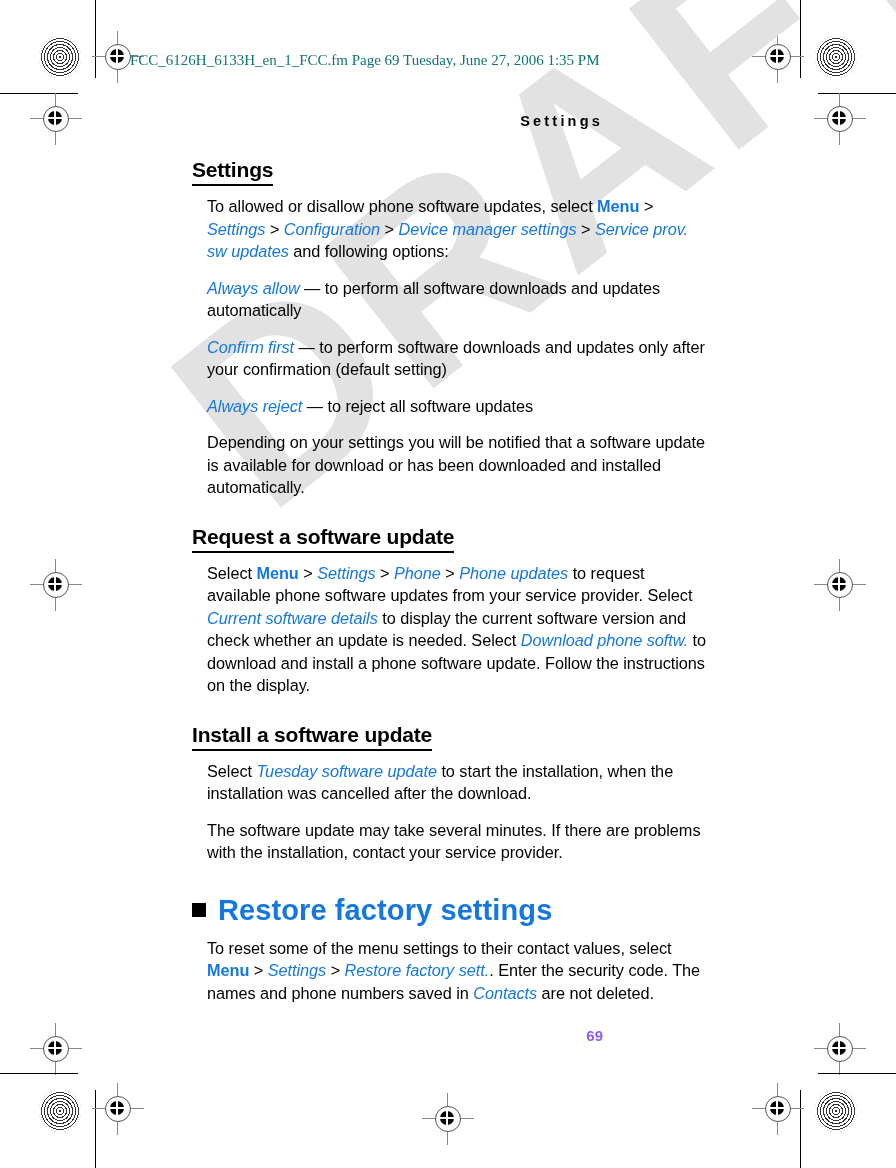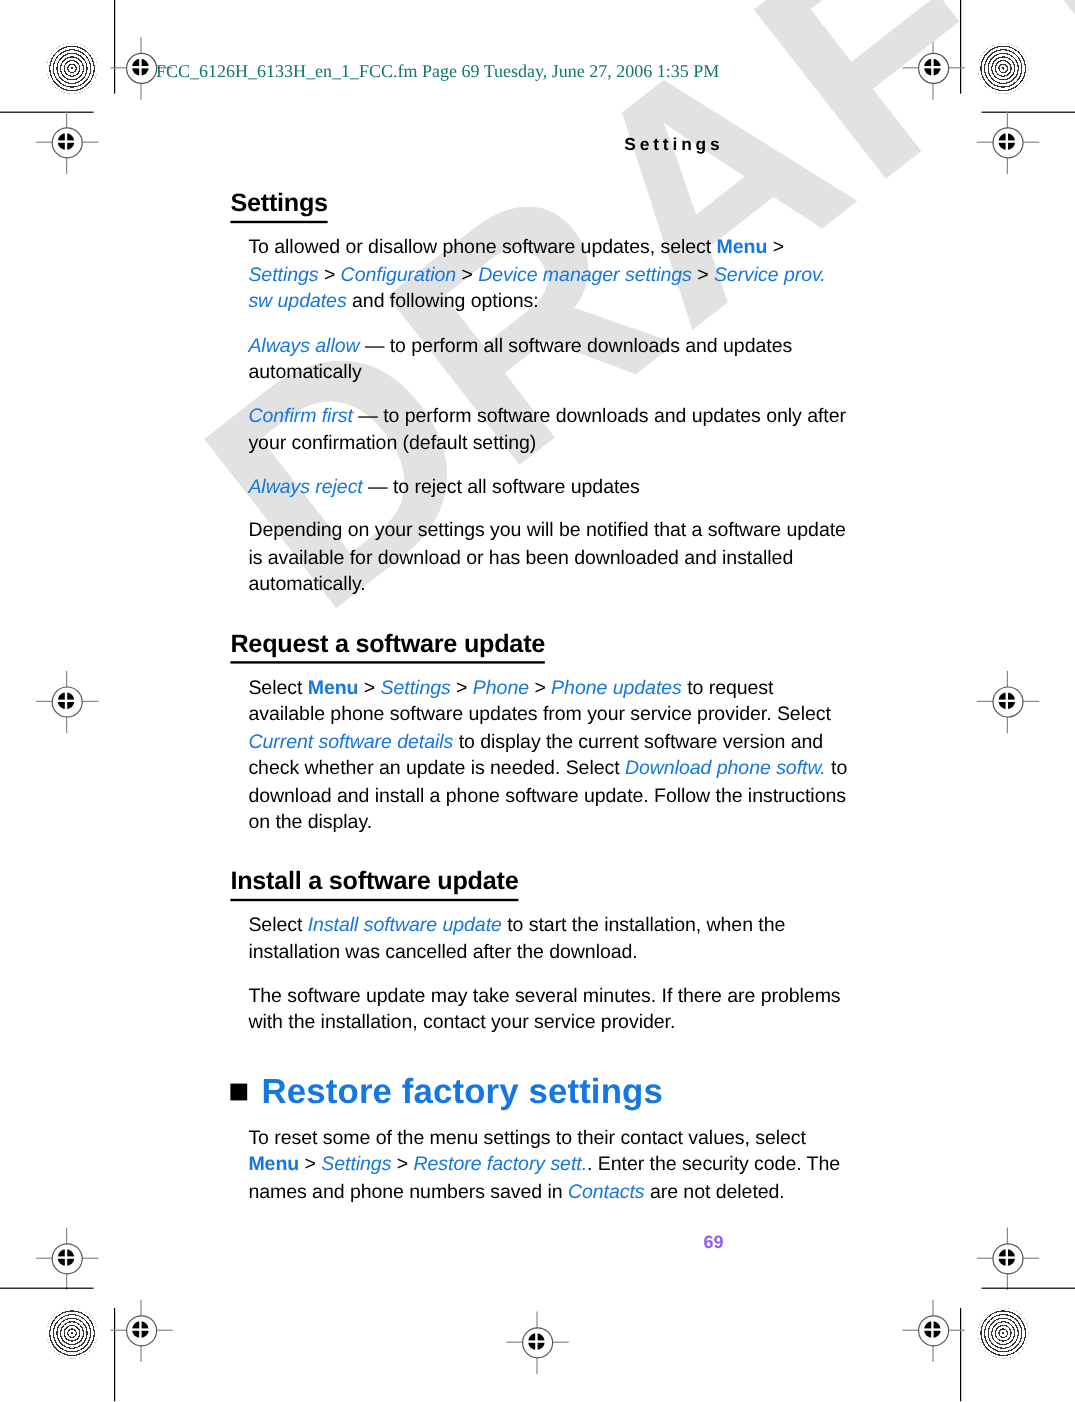--- a/index.html
+++ b/index.html
@@ -309,21 +309,21 @@
     <p class="body">Depending on your settings you will be notified that a software update is available for download or has been downloaded and installed automatically.</p>
 
     <div class="subhead-wrap">
       <h2 class="sub-head">Request a software update</h2>
     </div>
     <p class="body"><span>Select </span><span class="ui-b">Menu</span><span> &gt; </span><span class="ui">Settings</span><span> &gt; </span><span class="ui">Phone</span><span> &gt; </span><span class="ui">Phone updates</span><span> to request available phone software updates from your service provider. Select </span><span class="ui">Current software details</span><span> to display the current software version and check whether an update is needed. Select </span><span class="ui">Download phone softw.</span><span> to download and install a phone software update. Follow the instructions on the display.</span></p>
 
     <div class="subhead-wrap">
       <h2 class="sub-head">Install a software update</h2>
     </div>
-    <p class="body"><span>Select </span><span class="ui">Install software update</span><span> to start the installation, when the installation was cancelled after the download.</span></p>
+    <p class="body"><span>Select </span><span class="ui">Tuesday software update</span><span> to start the installation, when the installation was cancelled after the download.</span></p>
     <p class="body">The software update may take several minutes. If there are problems with the installation, contact your service provider.</p>
 
     <h1 class="chapter-head">
         <span class="sq"></span>
         <span>Restore factory settings</span>
       </h1>
     <p class="body"><span>To reset some of the menu settings to their contact values, select </span><span class="ui-b">Menu</span><span> &gt; </span><span class="ui">Settings</span><span> &gt; </span><span class="ui">Restore factory sett.</span><span>. Enter the security code. The names and phone numbers saved in </span><span class="ui">Contacts</span><span> are not deleted.</span></p>
 
   </div>
 

